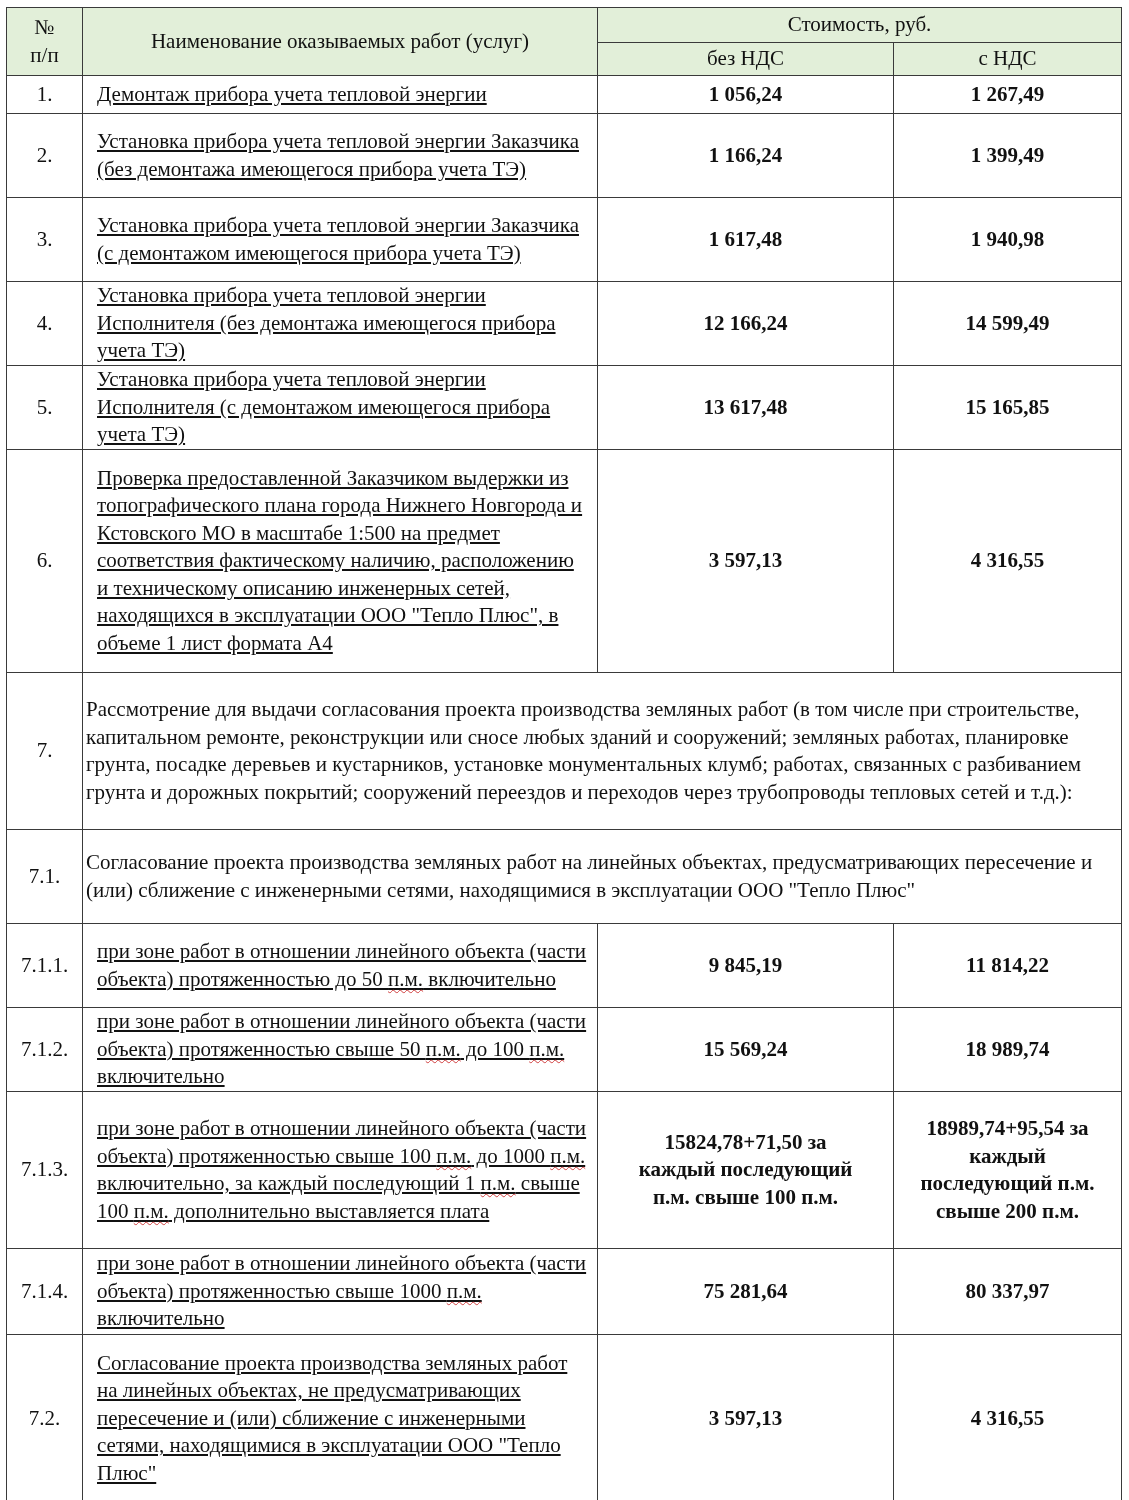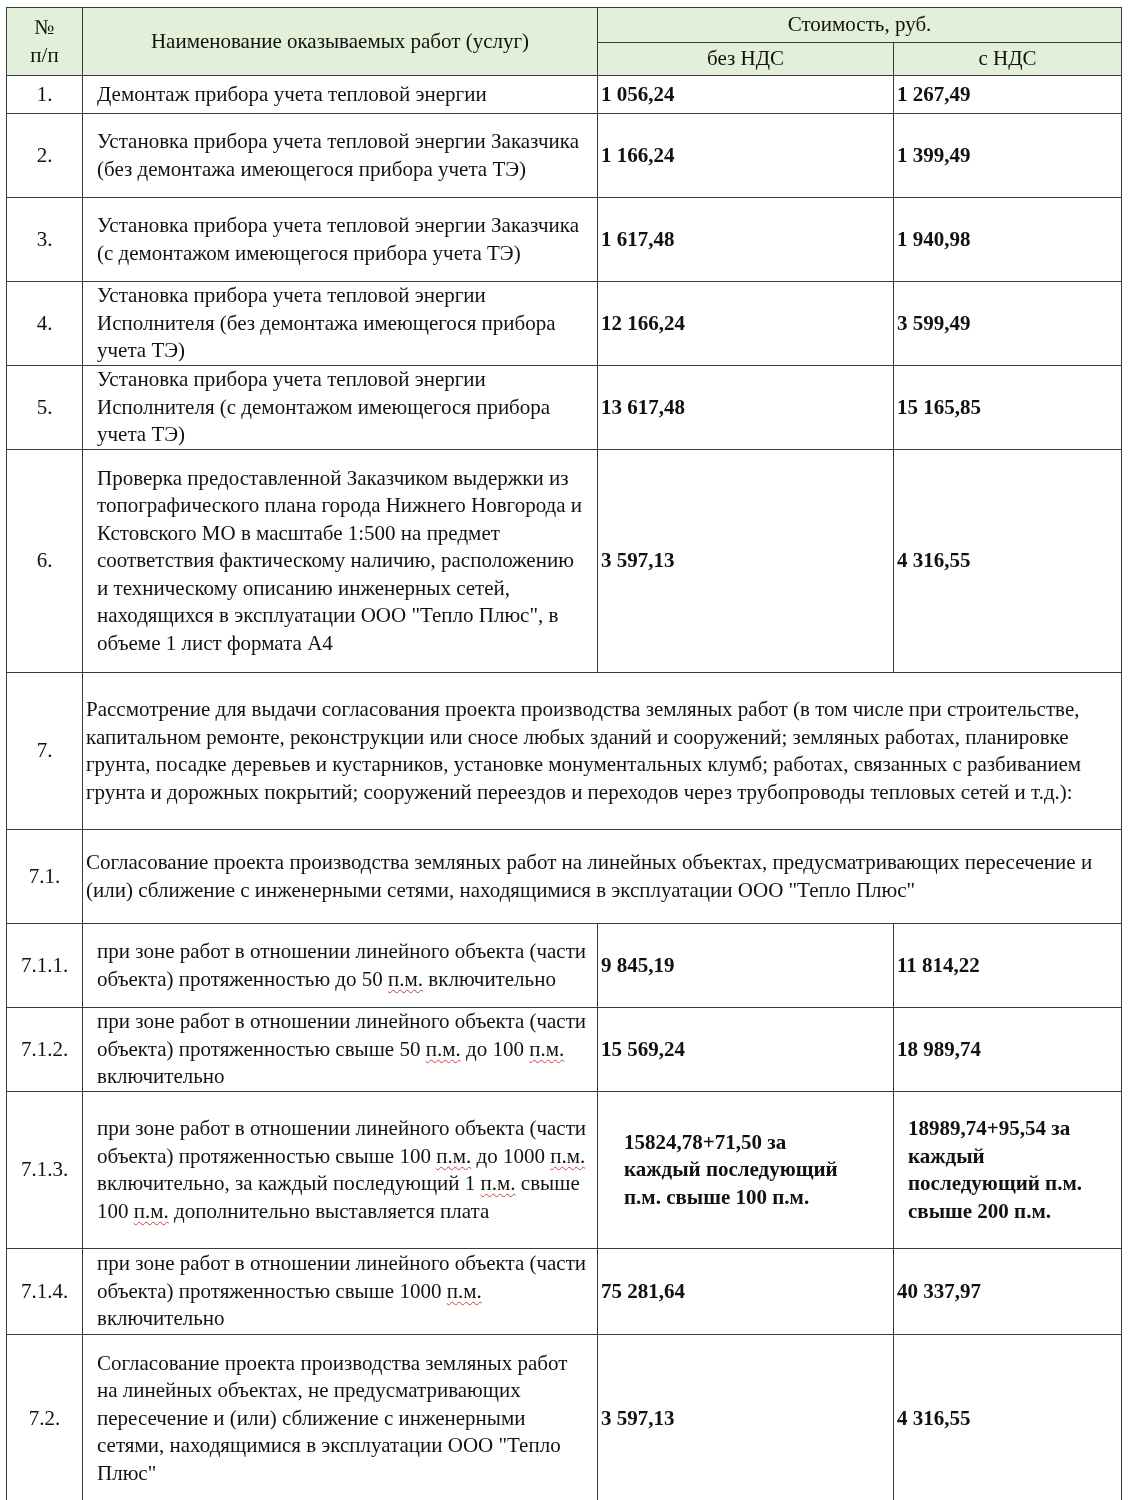--- a/index.html
+++ b/index.html
@@ -10,23 +10,23 @@
     table-layout: fixed;
     width: 1115px;
     font-family: "Liberation Serif", "DejaVu Serif", serif;
     font-size: 21px;
     color: #111;
     line-height: 27.5px;
   }
   td, th { border: 1.5px solid #3a3a3a; padding: 0 3px; vertical-align: middle; font-weight: normal; }
   th { background: #e2efd9; text-align: center; }
   .num { text-align: center; }
-  .name { text-align: left; padding-left: 14px; padding-right: 8px; }
+  .name { text-align: left; padding-left: 14px; padding-right: 8px; text-decoration: underline; }
   .name.right { text-align: left; }
-  .val { text-align: left; font-weight: bold; }
+  .val { text-align: center; font-weight: bold; }
   .span { text-align: left; padding-right: 6px; margin-left: 8px; }
   .spell { text-decoration: underline wavy #d04040; text-decoration-thickness: 1px; text-underline-offset: 3px; }
 </style>
 </head>
 <body>
 
 <div class="page">
 <table>
   <colgroup>
     <col style="width:76px">
@@ -61,21 +61,21 @@
     <tr style="height:84px">
       <td class="num">3.</td>
       <td class="name">Установка прибора учета тепловой энергии Заказчика (с демонтажом имеющегося прибора учета ТЭ)</td>
       <td class="val">1 617,48</td>
       <td class="val">1 940,98</td>
     </tr>
     <tr style="height:84px">
       <td class="num">4.</td>
       <td class="name">Установка прибора учета тепловой энергии Исполнителя (без демонтажа имеющегося прибора учета ТЭ)</td>
       <td class="val">12 166,24</td>
-      <td class="val">3 599,49</td>
+      <td class="val">14 599,49</td>
     </tr>
     <tr style="height:84px">
       <td class="num">5.</td>
       <td class="name">Установка прибора учета тепловой энергии Исполнителя (с демонтажом имеющегося прибора учета ТЭ)</td>
       <td class="val">13 617,48</td>
       <td class="val">15 165,85</td>
     </tr>
     <tr style="height:223px">
       <td class="num">6.</td>
       <td class="name">Проверка предоставленной Заказчиком выдержки из топографического плана города Нижнего Новгорода и Кстовского МО в масштабе 1:500 на предмет соответствия фактическому наличию, расположению и техническому описанию инженерных сетей, находящихся в эксплуатации ООО "Тепло Плюс", в объеме 1 лист формата А4</td>
@@ -105,21 +105,21 @@
     <tr style="height:157px">
       <td class="num">7.1.3.</td>
       <td class="name right"><span>при зоне работ в отношении линейного объекта (части объекта) протяженностью свыше 100 </span><span class="spell">п.м.</span><span> до 1000 </span><span class="spell">п.м.</span><span> включительно, за каждый последующий 1 </span><span class="spell">п.м.</span><span> свыше 100 </span><span class="spell">п.м.</span><span> дополнительно выставляется плата</span></td>
       <td class="val" style="padding:0 26px">15824,78+71,50 за каждый последующий п.м. свыше 100 п.м.</td>
       <td class="val" style="padding:0 14px">18989,74+95,54 за каждый последующий п.м. свыше 200 п.м.</td>
     </tr>
     <tr style="height:86px">
       <td class="num">7.1.4.</td>
       <td class="name right"><span>при зоне работ в отношении линейного объекта (части объекта) протяженностью свыше 1000 </span><span class="spell">п.м.</span><span> включительно</span></td>
       <td class="val">75 281,64</td>
-      <td class="val">40 337,97</td>
+      <td class="val">80 337,97</td>
     </tr>
     <tr style="height:168px">
       <td class="num">7.2.</td>
       <td class="name">Согласование проекта производства земляных работ на линейных объектах, не предусматривающих пересечение и (или) сближение с инженерными сетями, находящимися в эксплуатации ООО "Тепло Плюс"</td>
       <td class="val">3 597,13</td>
       <td class="val">4 316,55</td>
     </tr>
   </tbody>
 </table>
 </div>

